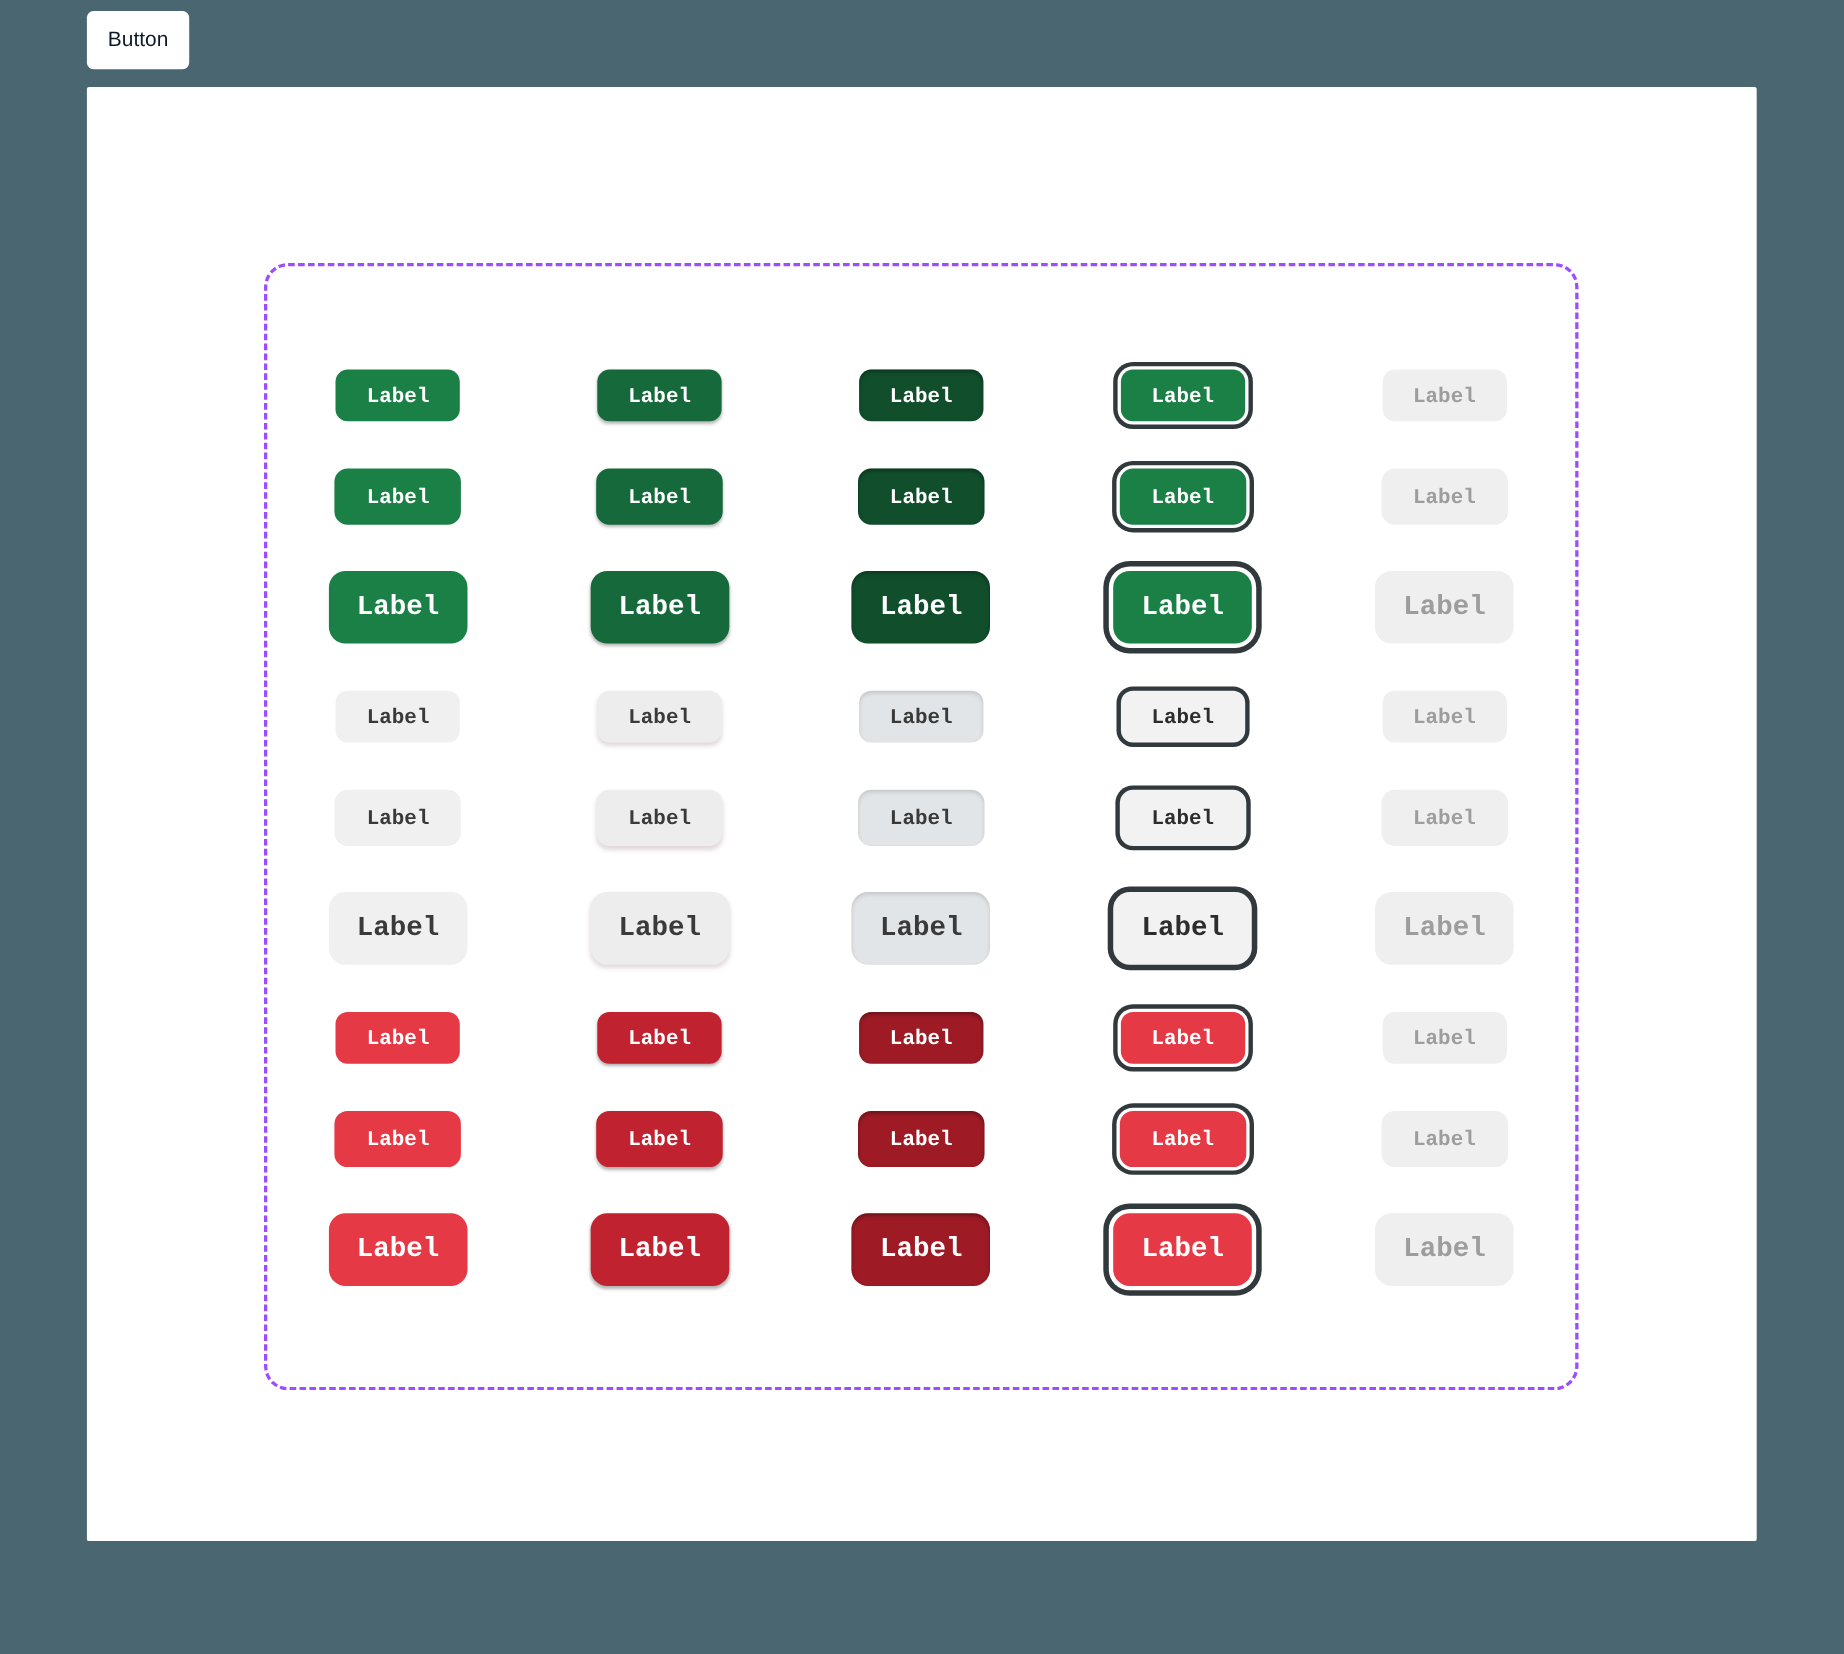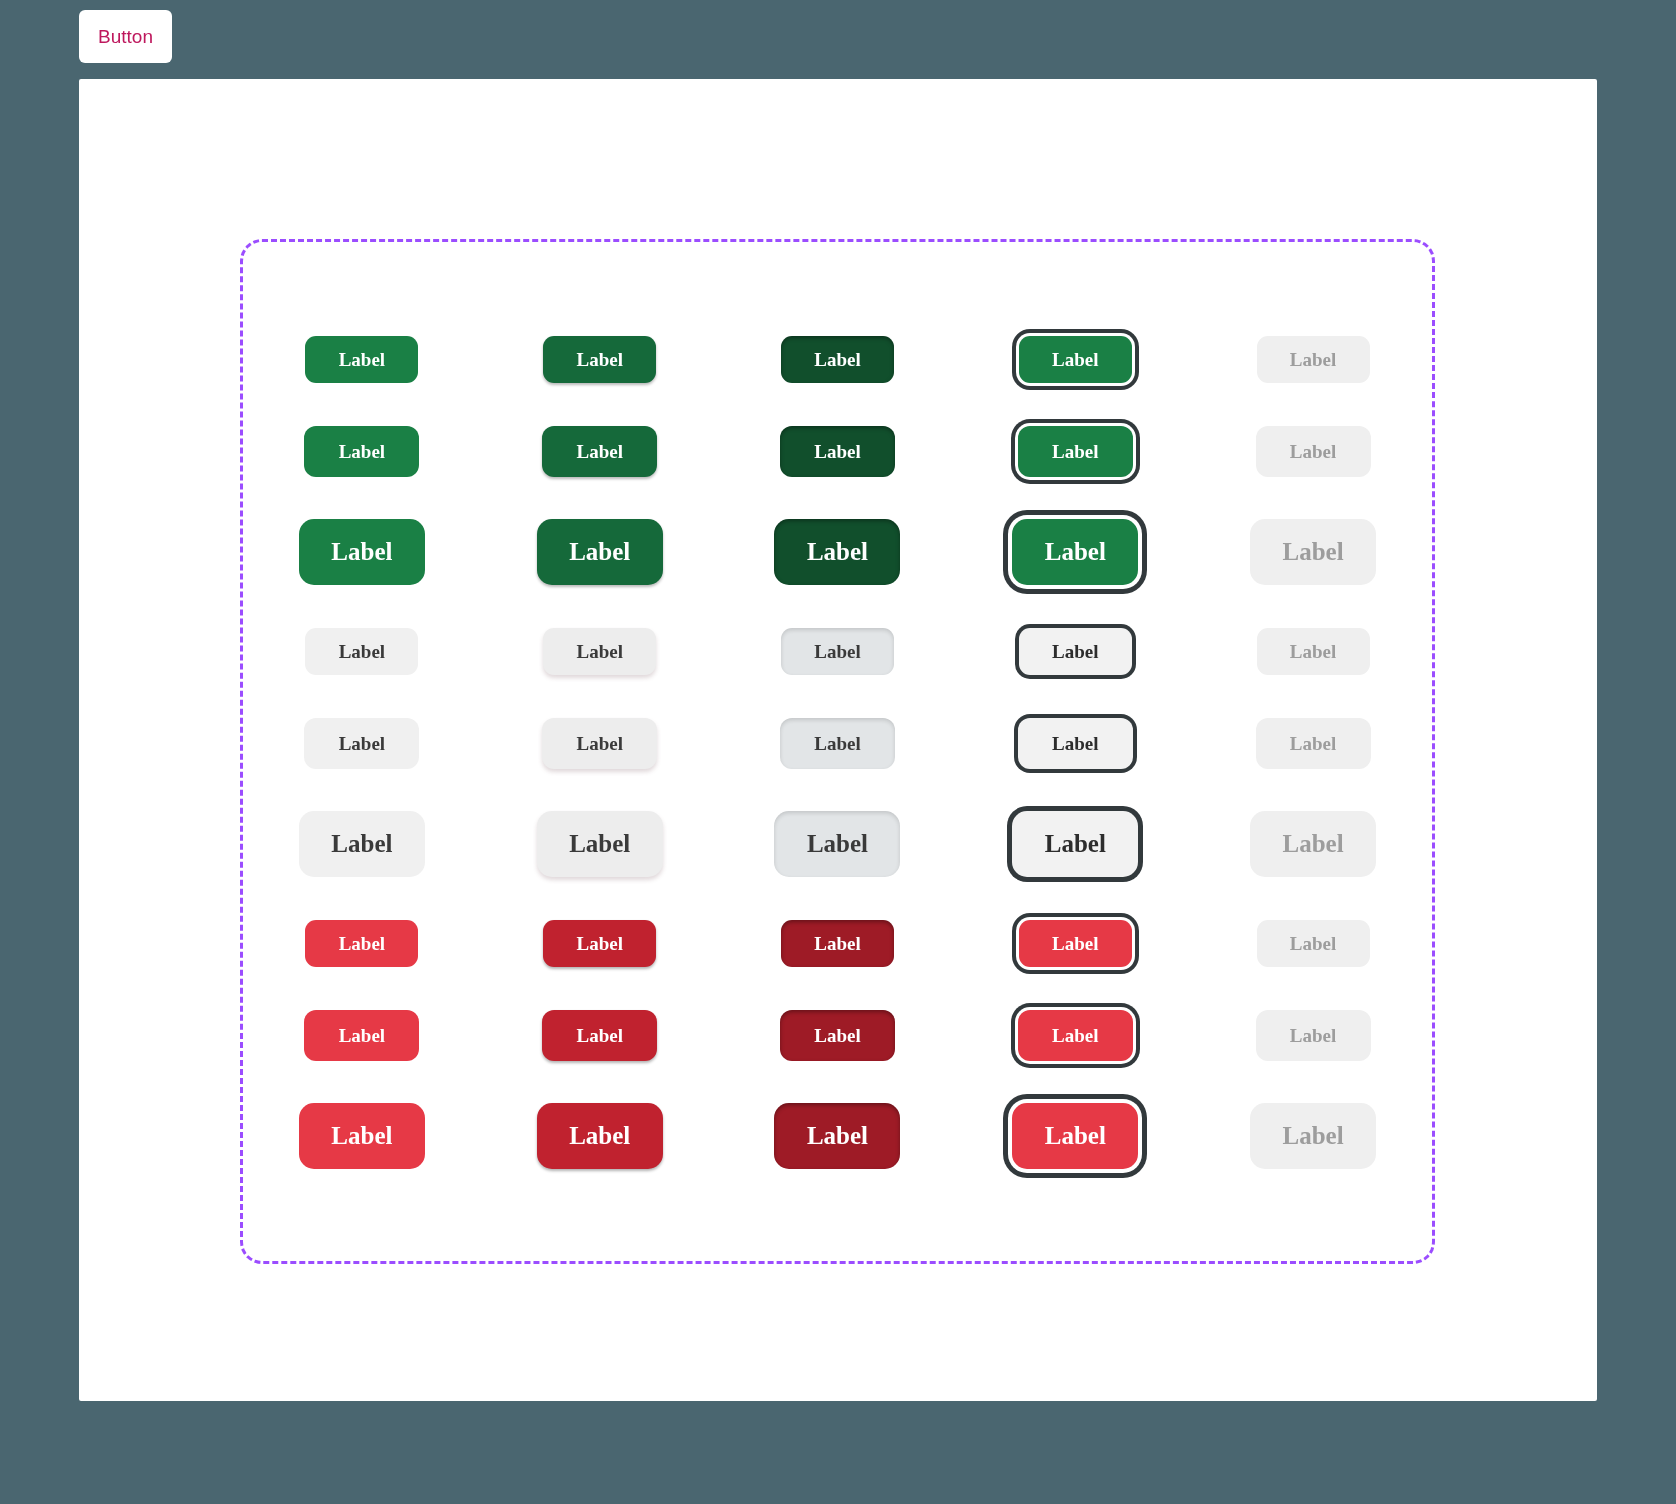--- a/index.html
+++ b/index.html
@@ -21,21 +21,21 @@
   
   .top-button {
     position: absolute;
     left: 79px;
     top: 10px;
     width: 93px;
     height: 53px;
     background: #ffffff;
     border: none;
     border-radius: 6px;
-    color: #be185d;
+    color: #0f172a;
     font-size: 19px;
     font-family: "Liberation Sans", sans-serif;
     display: flex;
     align-items: center;
     justify-content: center;
     cursor: pointer;
     padding: 0;
   }
 
   
@@ -80,21 +80,21 @@
     height: 92px;
   }
   .grid-row.row-lg { height: 108px; }
 
   
   .btn {
     display: inline-flex;
     align-items: center;
     justify-content: center;
     border: none;
-    font-family: Liberation Serif, serif;
+    font-family: Liberation Mono, monospace;
     font-weight: bold;
     white-space: nowrap;
     cursor: pointer;
     position: relative;
     padding: 0 22px;
   }
 
   
   .size-sm { height: 47px; min-width: 113px; font-size: 19px; border-radius: 11px; }
   .size-md { height: 51px; min-width: 115px; font-size: 19px; border-radius: 12px; }

